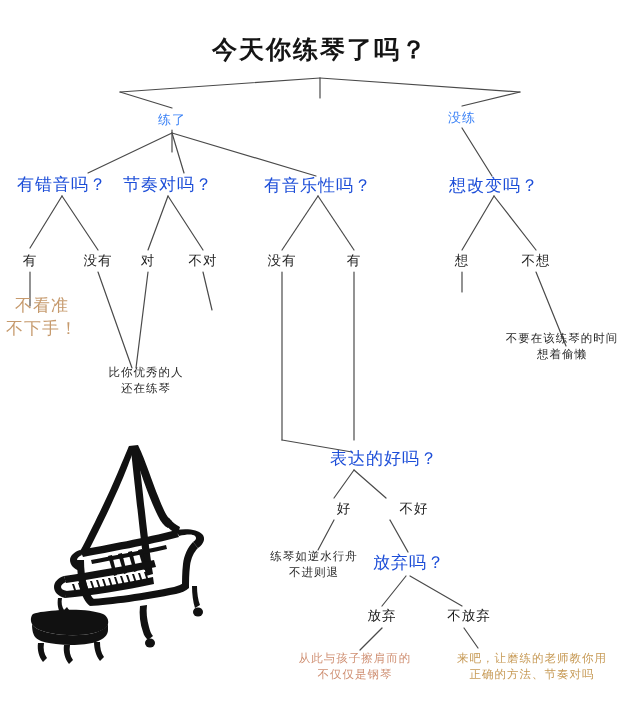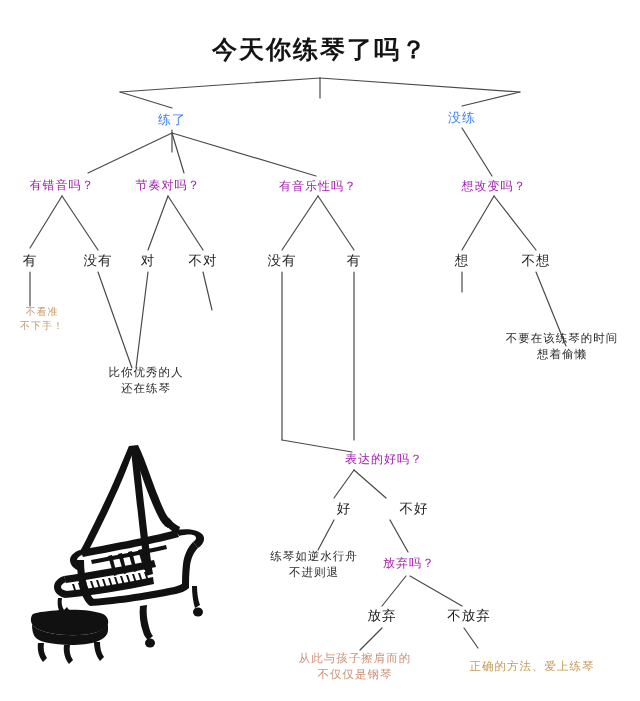--- a/index.html
+++ b/index.html
@@ -36,24 +36,24 @@
     font-family: "Liberation Sans", sans-serif;
     letter-spacing: 1px;
   }
   .title {
     font-size: 25px;
     font-weight: bold;
     letter-spacing: 2px;
     color: #141414;
   }
   .lvl2 { font-size: 13px; color: #3b82f6; }
-  .lvl3 { font-size: 12px; color: #a21caf; }
+  .lvl3 { font-size: 17px; color: #1d4ed8; }
   .lvl4 { font-size: 13.5px; color: #1c1c1c; }
   .note  { font-size: 11.5px; color: #2a2a2a; }
-  .note-tan    { font-size: 10px; color: #c69a6d; }
+  .note-tan    { font-size: 17px; color: #c69a6d; }
   .note-orange { font-size: 11.5px; color: #d08b4f; }
   .note-salmon { font-size: 11.5px; color: #cf8f72; }
   .note-ochre  { font-size: 11.5px; color: #c79a56; }
   #piano-illustration {
     position: absolute;
     left: 28px;
     top: 438px;
     width: 196px;
     height: 226px;
   }
@@ -172,21 +172,22 @@
   <div class="node-label lvl3" style="left:409px; top:563px;">放弃吗？</div>
   <div class="node-label lvl4" style="left:382px; top:616px;">放弃</div>
   <div class="node-label lvl4" style="left:469px; top:616px;">不放弃</div>
 
   <div class="node-label note-salmon" style="left:355px; top:667px;">
     <div>从此与孩子擦肩而的</div>
     <div>不仅仅是钢琴</div>
   </div>
 
   <div class="node-label note-ochre" style="left:532px; top:667px;">
-    <div>正确的方法、爱上练琴</div>
+    <div>来吧，让磨练的老师教你用</div>
+    <div>正确的方法、节奏对吗</div>
   </div>
 
   <svg id="piano-illustration" viewBox="0 0 196 226">
     <g fill="#111111">
 
       <path d="M101 8 C100 10 96 20 90 34 C80 58 66 86 57 104 C54 110 52 113 51 115 L58 118 C60 114 64 106 70 94 C80 74 92 48 99 30 C102 22 104 17 105 14 C108 21 112 32 116 44 C121 58 126 70 130 78 C133 84 136 88 140 90 L144 83 C141 81 138 77 135 70 C131 61 126 48 121 34 C116 20 112 11 110 7 Z"></path>
       <path d="M103 12 C104 22 107 48 110 76 C113 104 116 127 118 138 L125 136 C123 124 120 101 117 74 C114 46 111 21 110 11 Z"></path>
       <path d="M137 86 C141 91 145 94 150 96 L152 89 C148 87 144 84 141 80 Z"></path>
 
       <path d="M52 112 C46 114 42 118 42 122 C42 127 46 131 52 133 L54 126 C51 125 49 124 49 122 C49 120 51 118 54 117 Z"></path>

